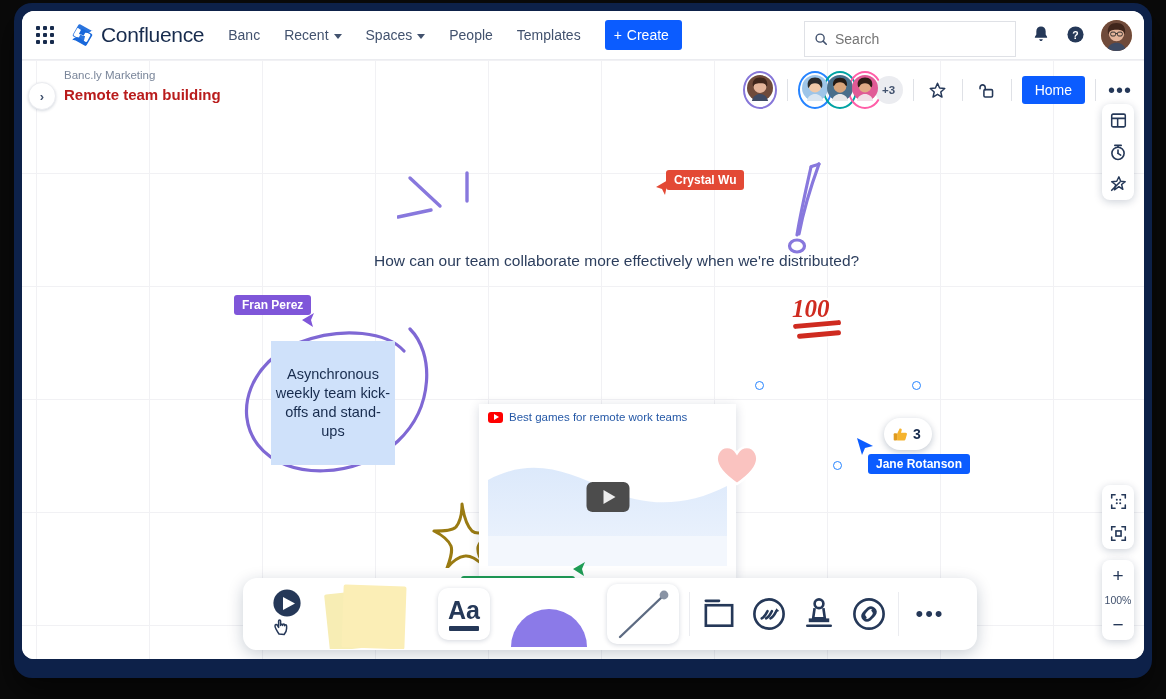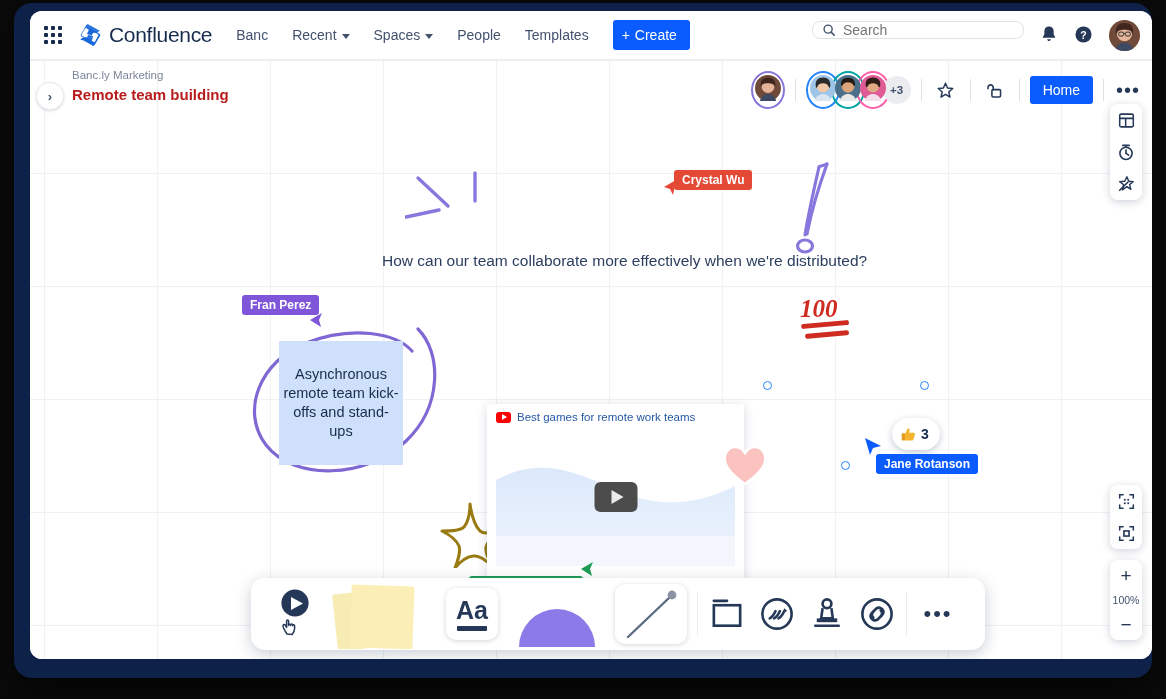--- a/index.html
+++ b/index.html
@@ -19,21 +19,20 @@
     border-radius: 18px;
     box-shadow: 0 14px 30px rgba(0,0,0,.55);
   }
   #screen {
     position: absolute;
     left: 8px; top: 8px;
     width: 1122px; height: 648px;
     background: #ffffff;
     border-radius: 12px;
     overflow: hidden;
-    margin-left: 8px;
   }
 
   
   #topnav {
     position: absolute; left: 0; top: 0;
     width: 1122px; height: 49px;
     background: #ffffff;
     border-bottom: 1px solid #ebecf0;
     display: flex; align-items: center;
   }
@@ -48,22 +47,22 @@
              display: flex; align-items: center; gap: 5px; font-weight: 500; }
   .caret { width: 0; height: 0; border-left: 4px solid transparent;
            border-right: 4px solid transparent; border-top: 5px solid #42526e; margin-top:2px;}
   .create-btn {
     margin-left: 24px; background: #0b5cff; color: #fff; font-size: 14px;
     font-weight: 500; border: none; border-radius: 3px; padding: 7px 13px 7px 9px;
     cursor: pointer; display: flex; align-items: center; gap: 5px;
     font-family: "Liberation Sans", sans-serif;
   }
   .search-box {
-    position: absolute; right: 128px; top: 10px; width: 212px; height: 18px;
-    border: 1px solid #dfe1e6; border-radius: 8px; background: #fff;
+    position: absolute; right: 128px; top: 10px; width: 212px; height: 36px;
+    border: 1px solid #dfe1e6; border-radius: 0; background: #fff;
     display: flex; align-items: center; padding: 0 9px; cursor: text;
   }
   .search-box input {
     border: none; outline: none; font-size: 14px; color: #7a869a;
     margin-left: 7px; width: 165px; background: transparent;
     font-family: "Liberation Sans", sans-serif;
   }
   .nav-icon { position: absolute; top: 13px; cursor: pointer; }
   .avatar-me {
     position: absolute; right: 12px; top: 9px; width: 31px; height: 31px;
@@ -310,21 +309,21 @@
     <div class="abs tag" style="left:212px;top:235px;background:#7f56d9">Fran Perez</div>
     <svg class="abs" style="left:277px;top:251px;" width="22" height="22">
       <path d="M3 9 L15 2 L12 9 L14 16 Z" fill="#7f56d9"></path>
     </svg>
 
     <svg class="abs" style="left:216px;top:255px;" width="200" height="175">
       <path d="M172 14 C196 38 196 92 160 126 C120 164 48 166 20 130 C-6 96 14 46 60 28 C106 10 150 18 166 36" fill="none" stroke="#7f68d4" stroke-width="3.2" stroke-linecap="round"></path>
     </svg>
 
     <div class="abs sticky-blue">
-      <span>Asynchronous remote team kick-offs and stand-ups</span>
+      <span>Asynchronous weekly team kick-offs and stand-ups</span>
     </div>
 
     <svg class="abs" style="left:409px;top:440px;" width="66" height="68">
       <path d="M31 4 C33 18 36 26 41 31 C46 35 56 32 62 28 C55 36 48 41 47 47 C46 54 51 62 54 66
                C46 60 40 55 34 56 C27 57 20 63 16 68 C19 60 22 52 20 46 C17 39 9 34 3 31
                C12 31 21 31 25 27 C29 22 31 12 31 4 Z" fill="none" stroke="#9a7b12" stroke-width="3" stroke-linejoin="round"></path>
     </svg>
 
     <div class="abs video-card">
       <div class="video-head">

